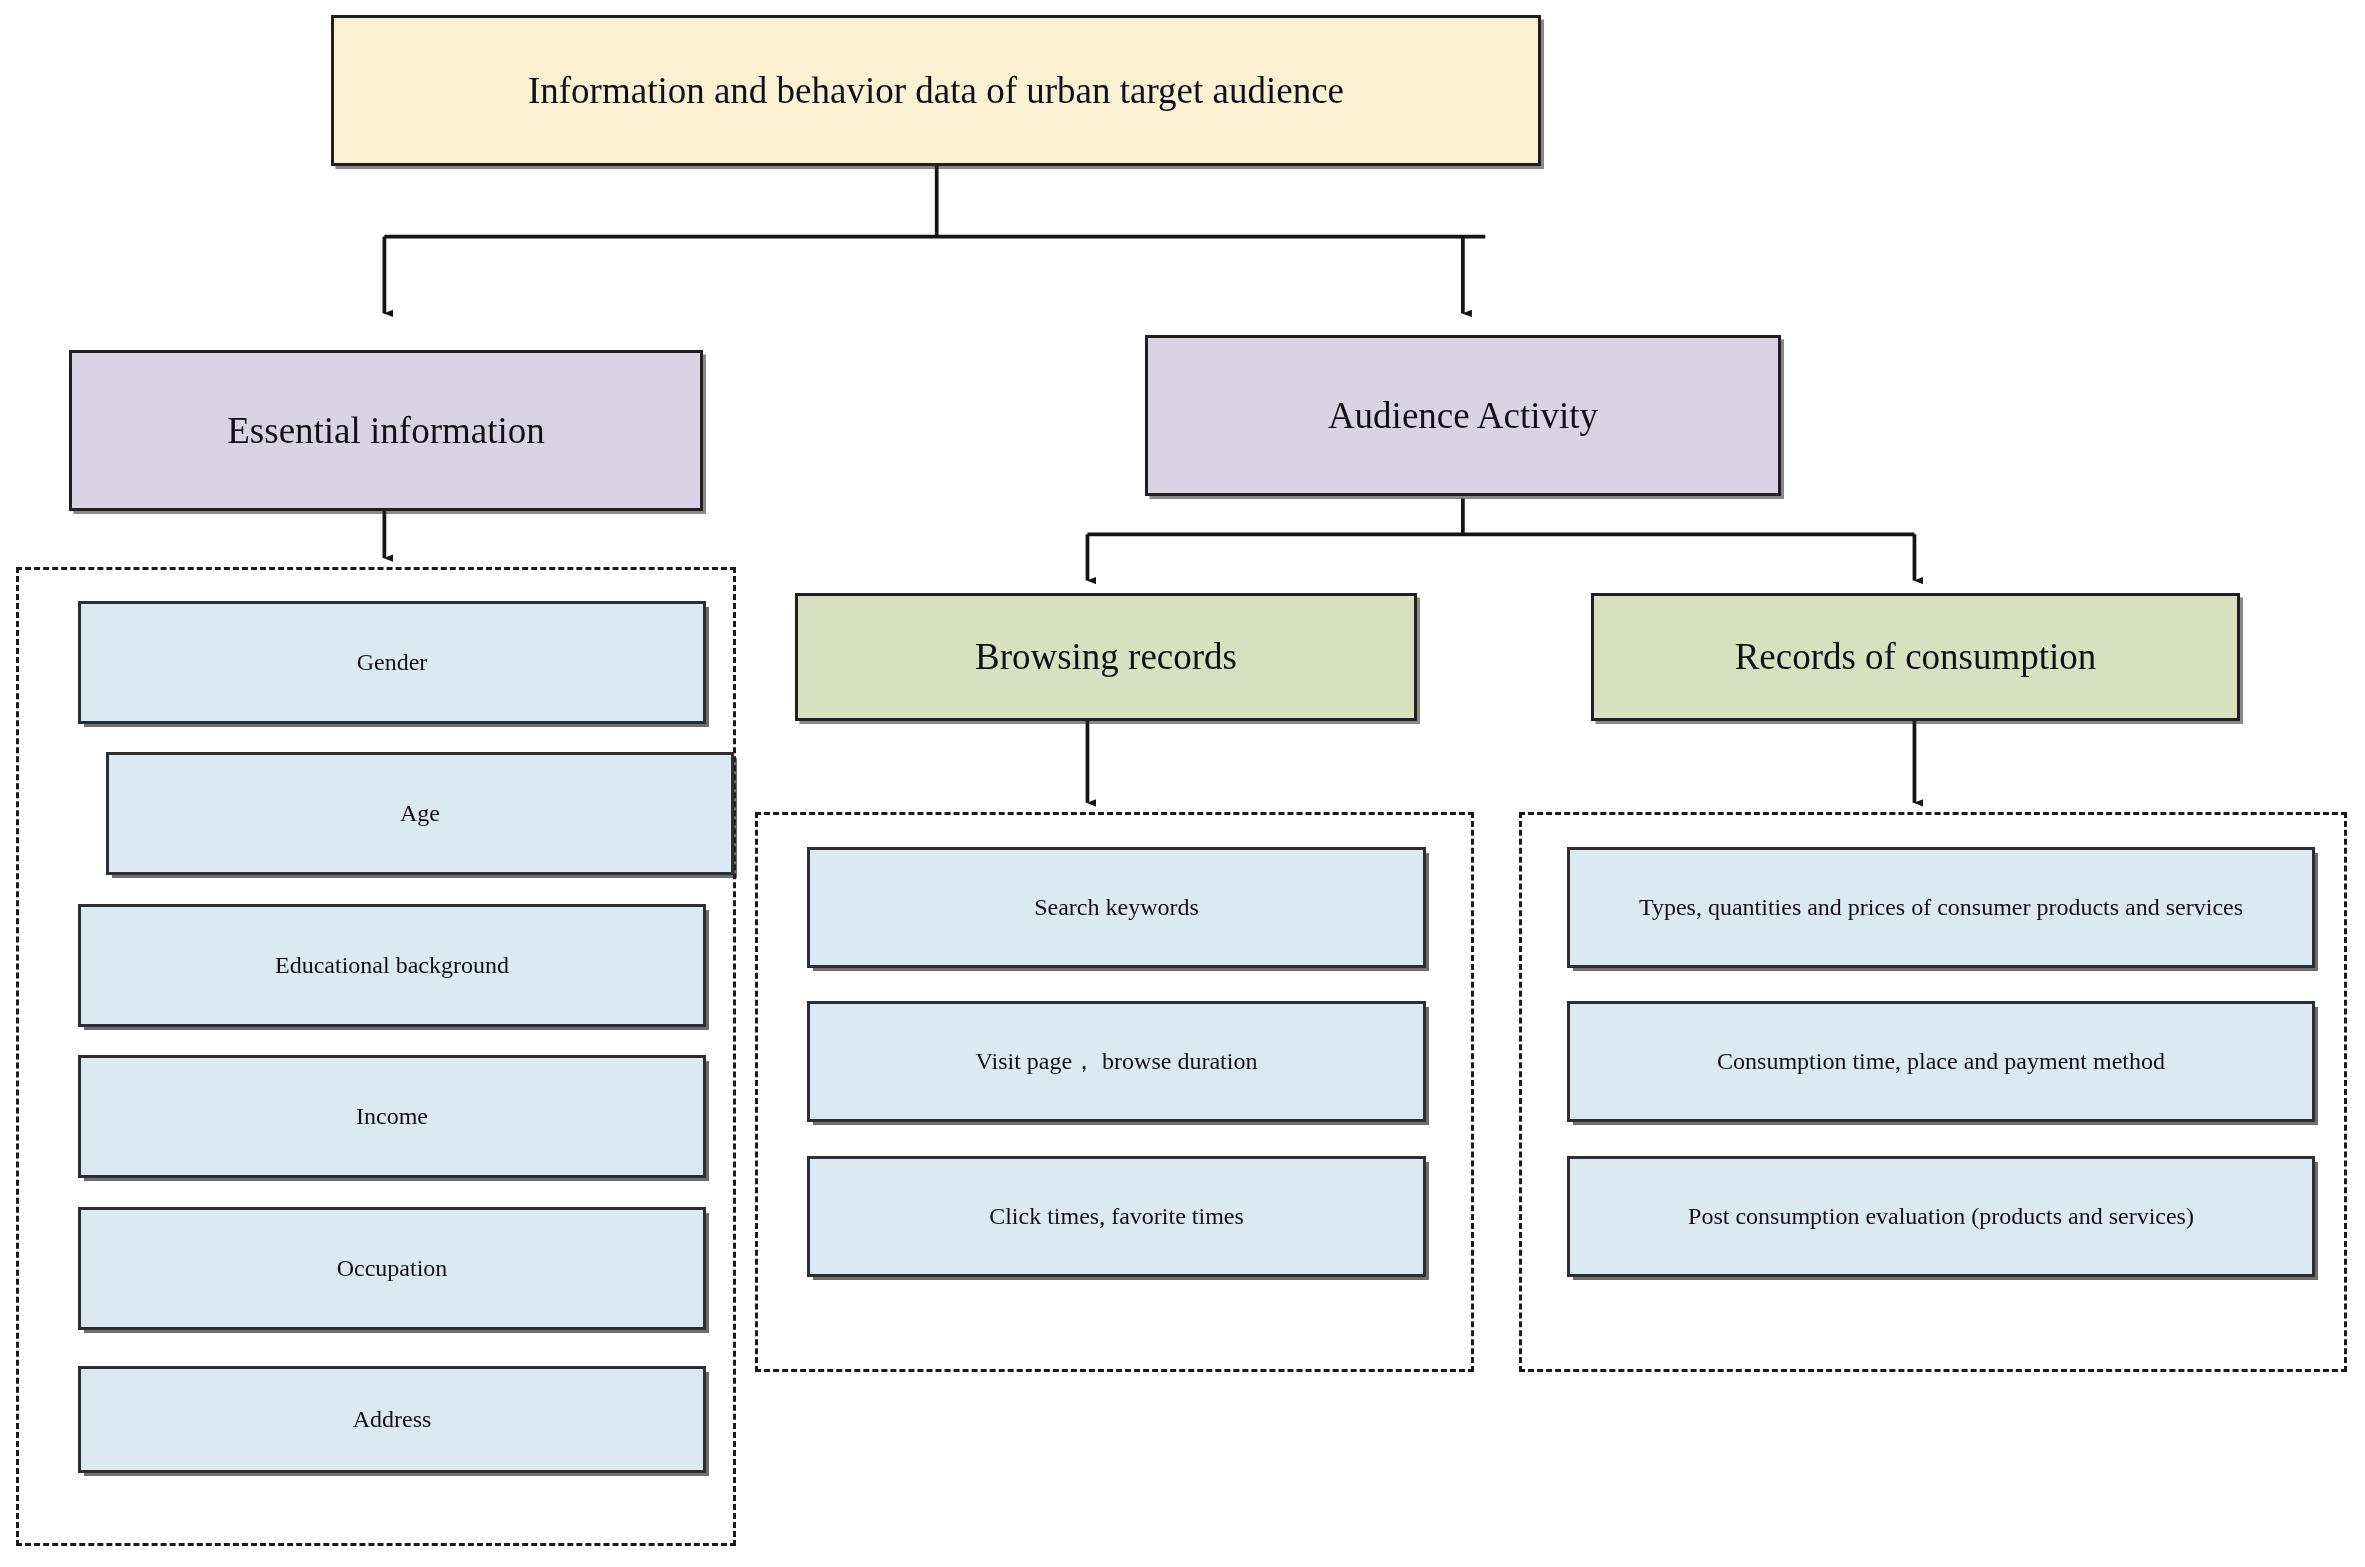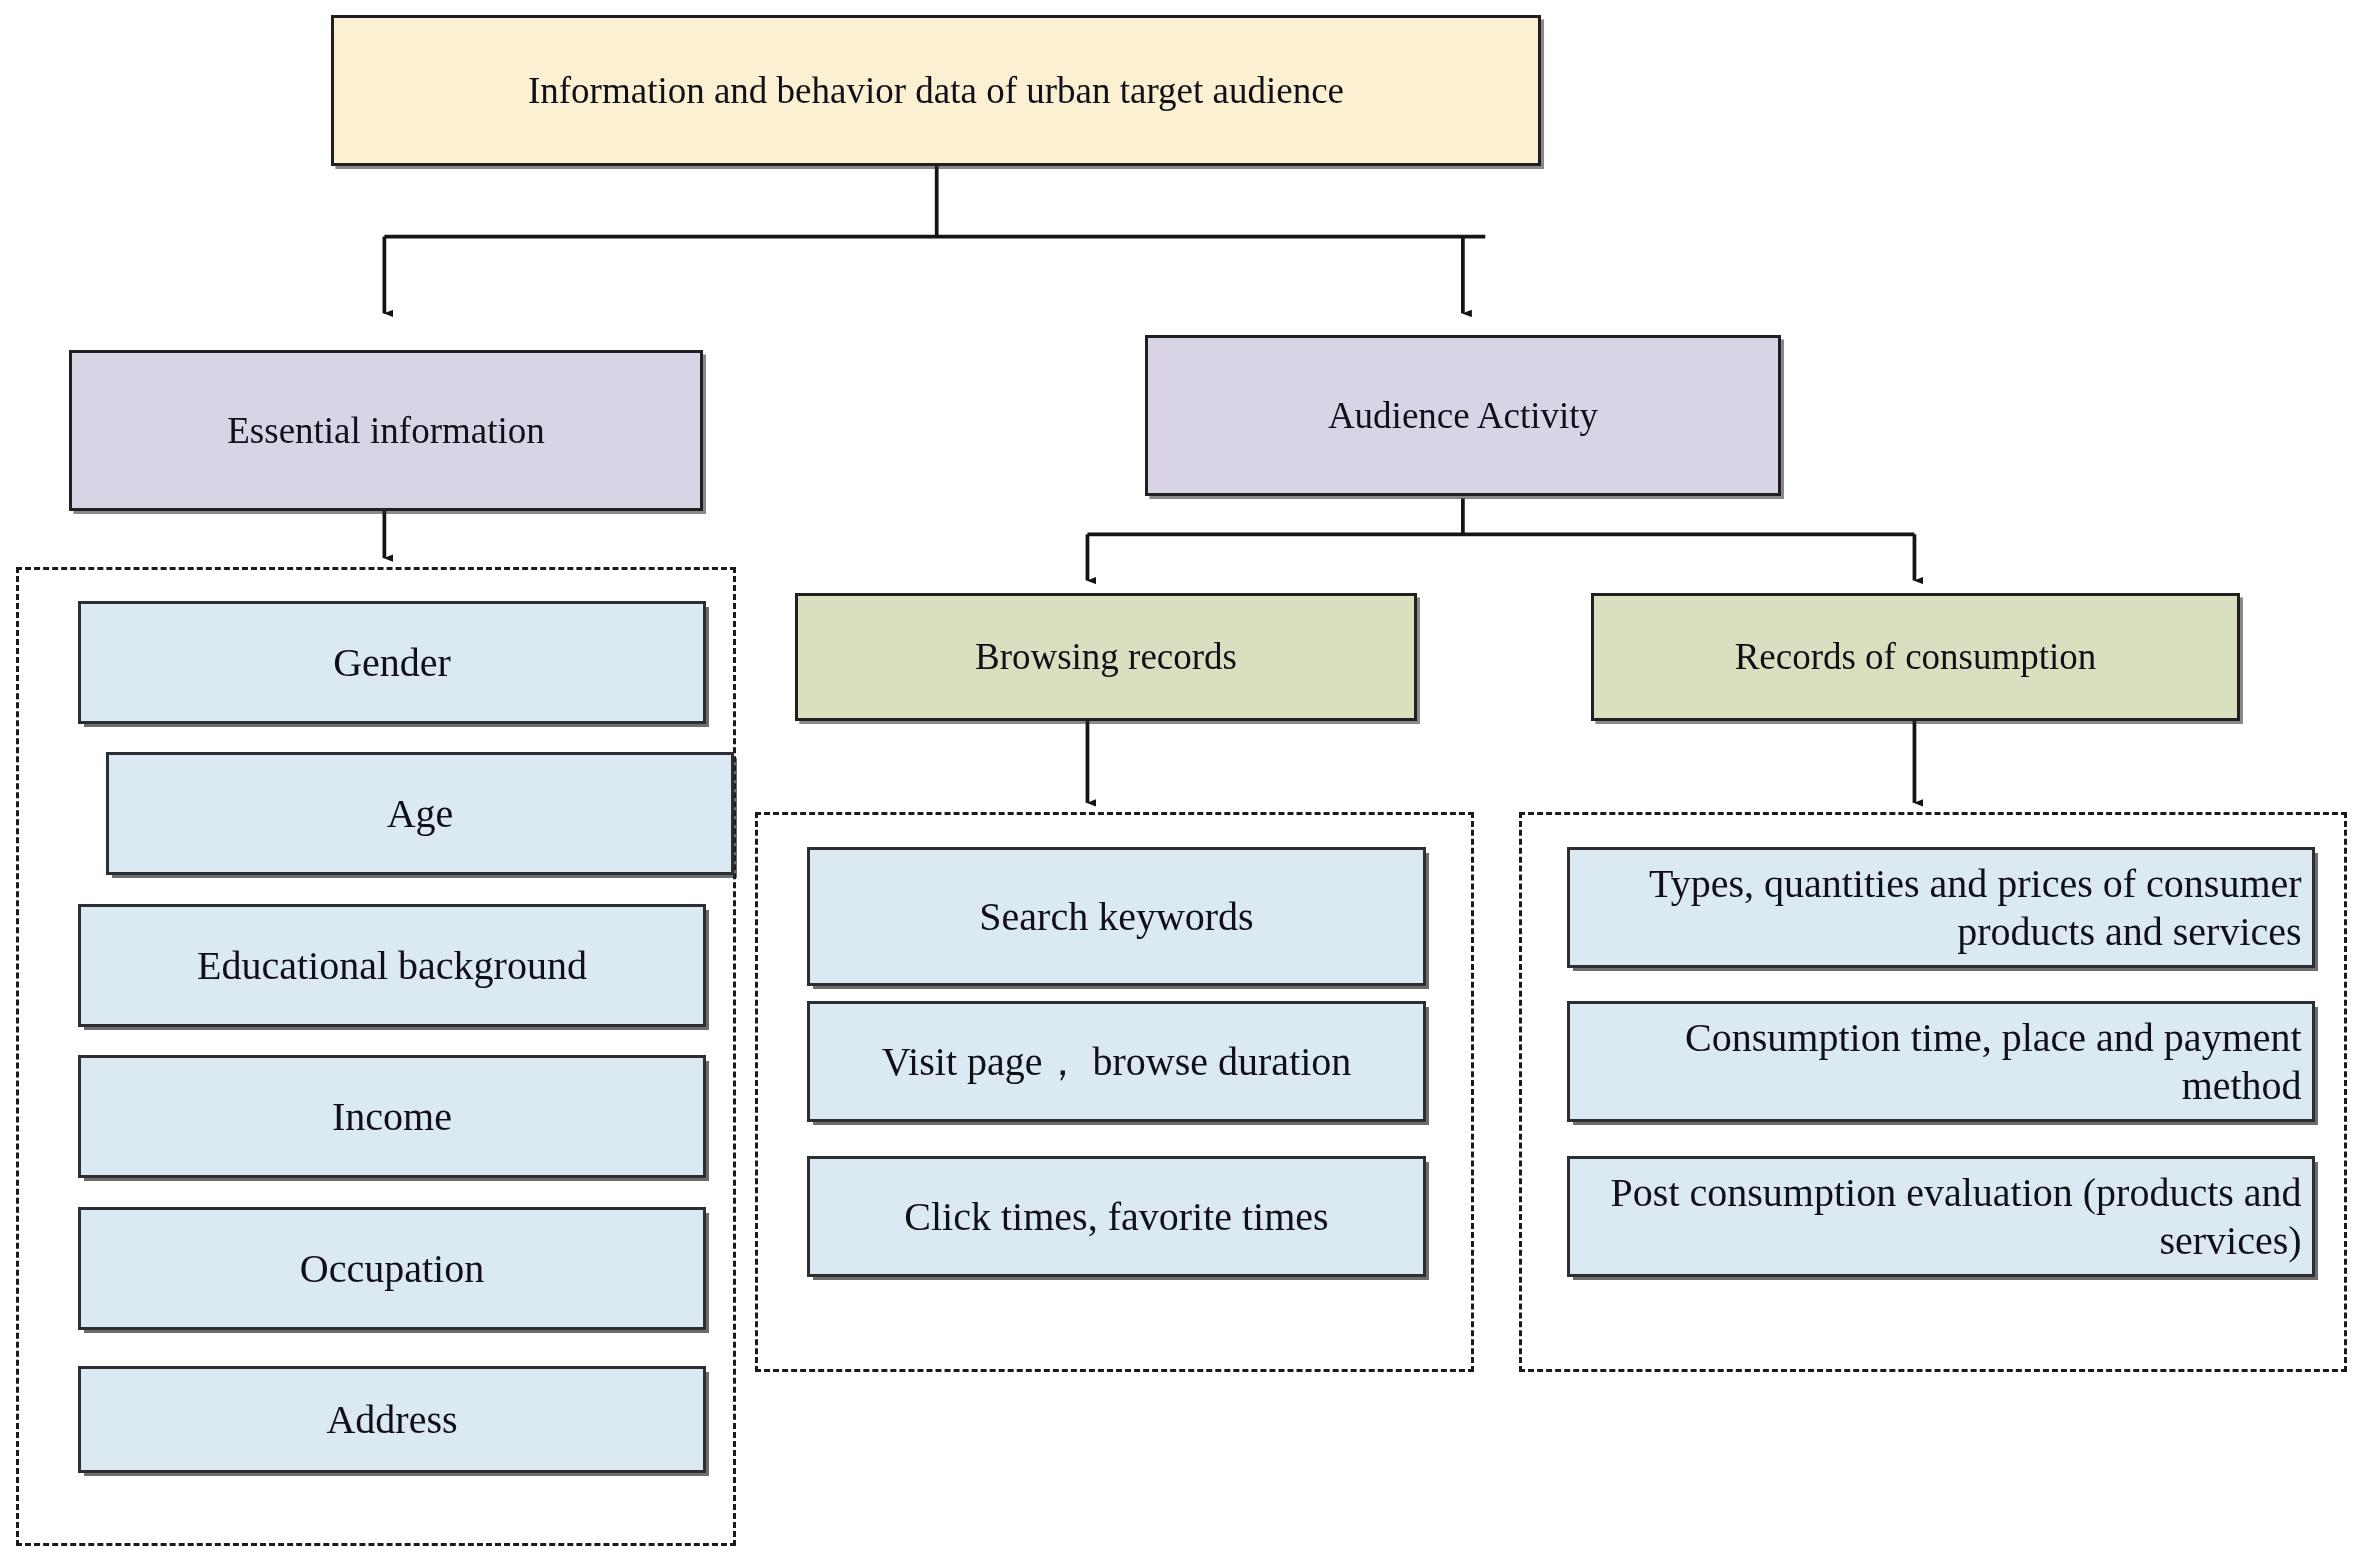--- a/index.html
+++ b/index.html
@@ -44,21 +44,21 @@
     background: #D9D3E6;
     font-size: 37px;
   }
   .node-level3 {
     background: #D9E0C0;
     font-size: 37px;
   }
   .leaf {
     background: #DAE9F2;
     border: 3px solid #2b2f33;
-    font-size: 40px;
+    font-size: 24px;
     box-shadow: 4.5px 4.5px 0 -1.5px rgba(35,31,32,0.65);
   }
   .dashed-group {
     position: absolute;
     box-sizing: border-box;
     border: 3.7px dashed #1b1b1b;
     background: transparent;
   }
 </style>
 </head>
@@ -125,21 +125,21 @@
   </div>
   <div class="node leaf" style="left:78px; top:1207px; width:628px; height:123px;">
     <span>Occupation</span>
   </div>
   <div class="node leaf" style="left:78px; top:1366px; width:628px; height:107px;">
     <span>Address</span>
   </div>
 
   <div class="dashed-group" style="left:755px; top:812px; width:719px; height:560px;"></div>
 
-  <div class="node leaf" style="left:807px; top:847px; width:619px; height:139px;">
+  <div class="node leaf" style="left:807px; top:847px; width:619px; height:121px;">
     <span>Search keywords</span>
   </div>
   <div class="node leaf" style="left:807px; top:1001px; width:619px; height:121px;">
     <span>Visit page， browse duration</span>
   </div>
   <div class="node leaf" style="left:807px; top:1156px; width:619px; height:121px;">
     <span>Click times, favorite times</span>
   </div>
 
   <div class="dashed-group" style="left:1519px; top:812px; width:828px; height:560px;"></div>

